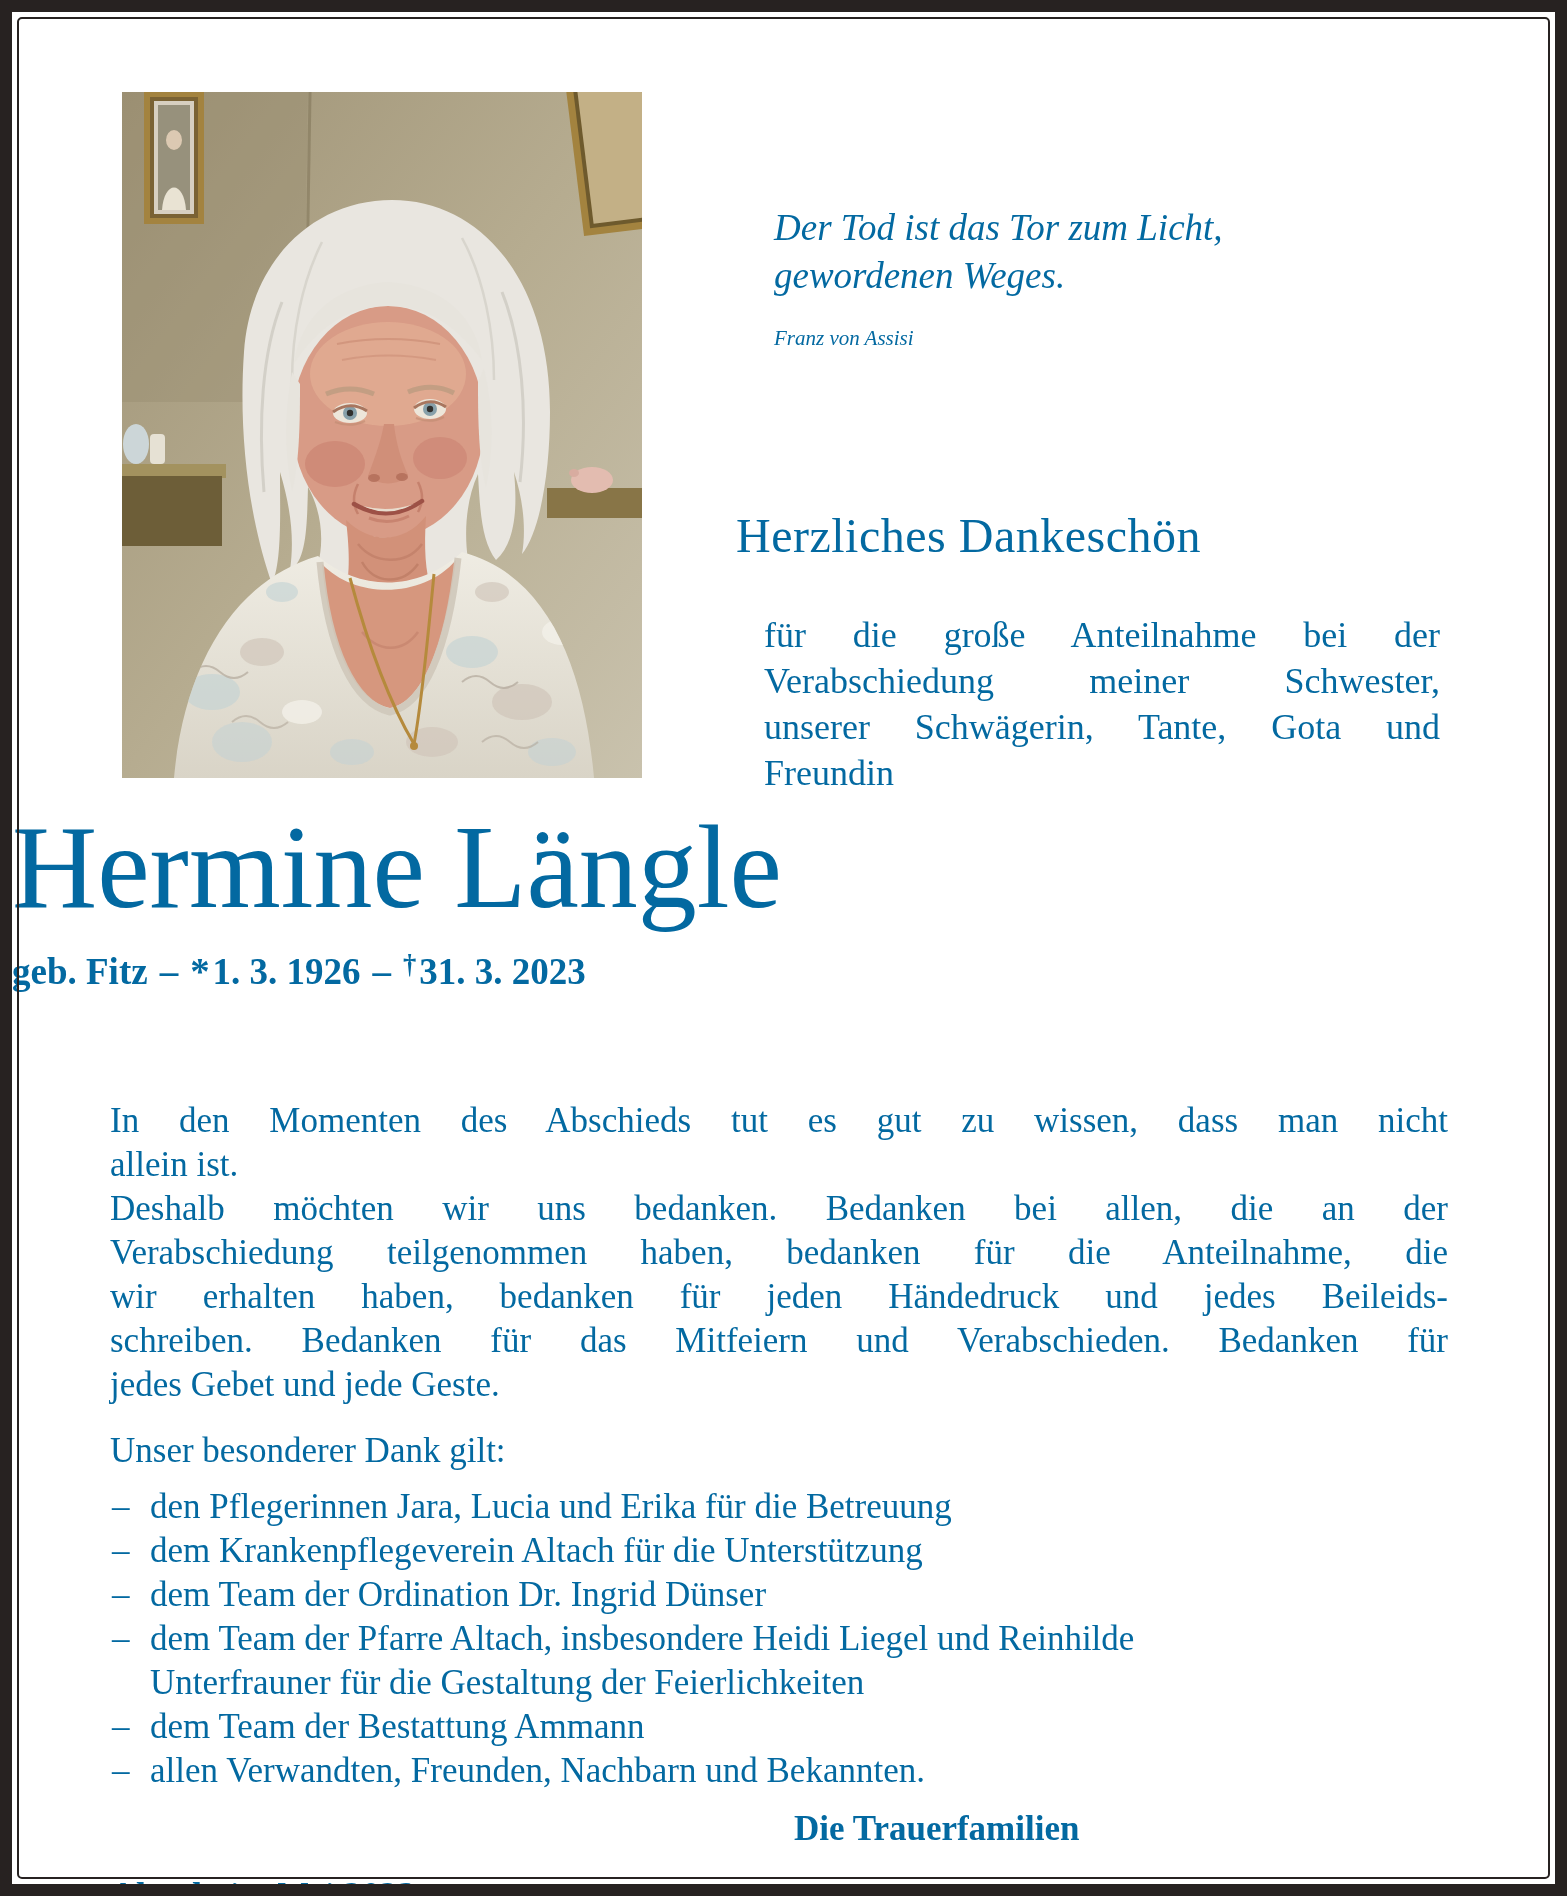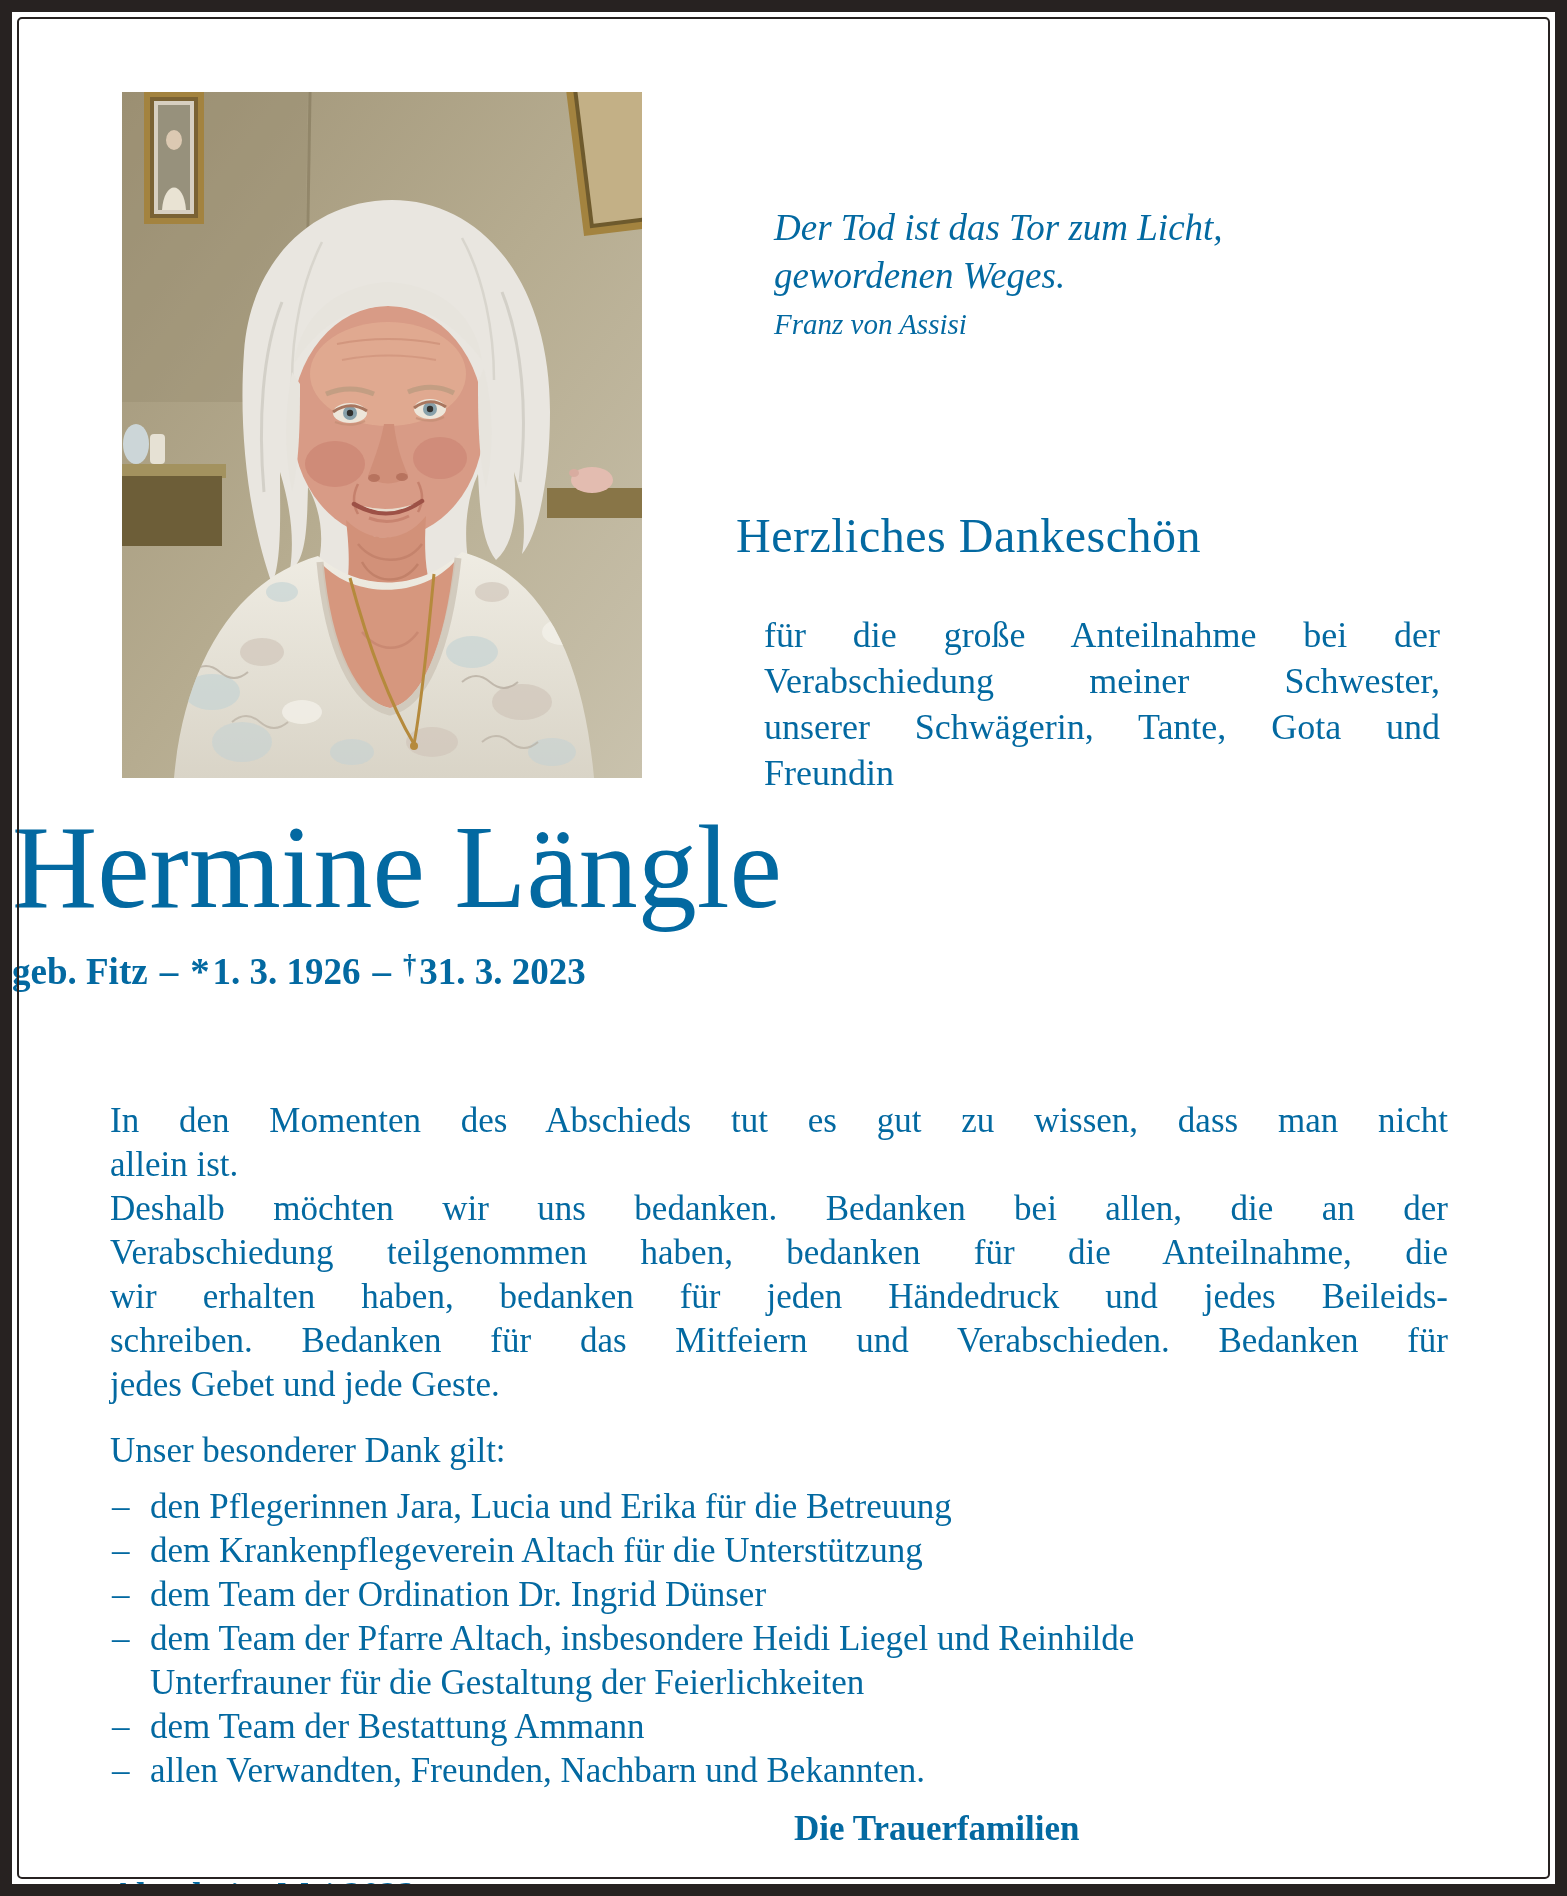--- a/index.html
+++ b/index.html
@@ -18,21 +18,21 @@
     content:"";
     position:absolute;inset:5px;
     border:2px solid #272221;
     border-radius:5px;
     pointer-events:none;
   }
   .photo{position:absolute;left:110px;top:80px;width:520px;height:686px;}
   .photo svg{display:block;width:100%;height:100%;}
 
   .quote{position:absolute;left:762px;top:192px;font-style:italic;font-size:37px;line-height:48px;}
-  .quote-attr{font-size:29px;}
+  .quote-attr{margin-top:14px;font-size:21px;}
 
   .h-thanks{position:absolute;left:724px;top:498px;font-size:48px;line-height:1.1;letter-spacing:.5px;}
 
   .intro{position:absolute;left:752px;top:600px;width:676px;font-size:36px;line-height:46px;}
   .jline{text-align:justify;text-align-last:justify;}
   .jlast{text-align:left;text-align-last:left;}
 
   .name-block{position:absolute;left:0;right:0;top:788px;}
   .name{font-size:118px;line-height:1.15;}
   .dates{font-size:37px;font-weight:bold;margin-top:12px;}

